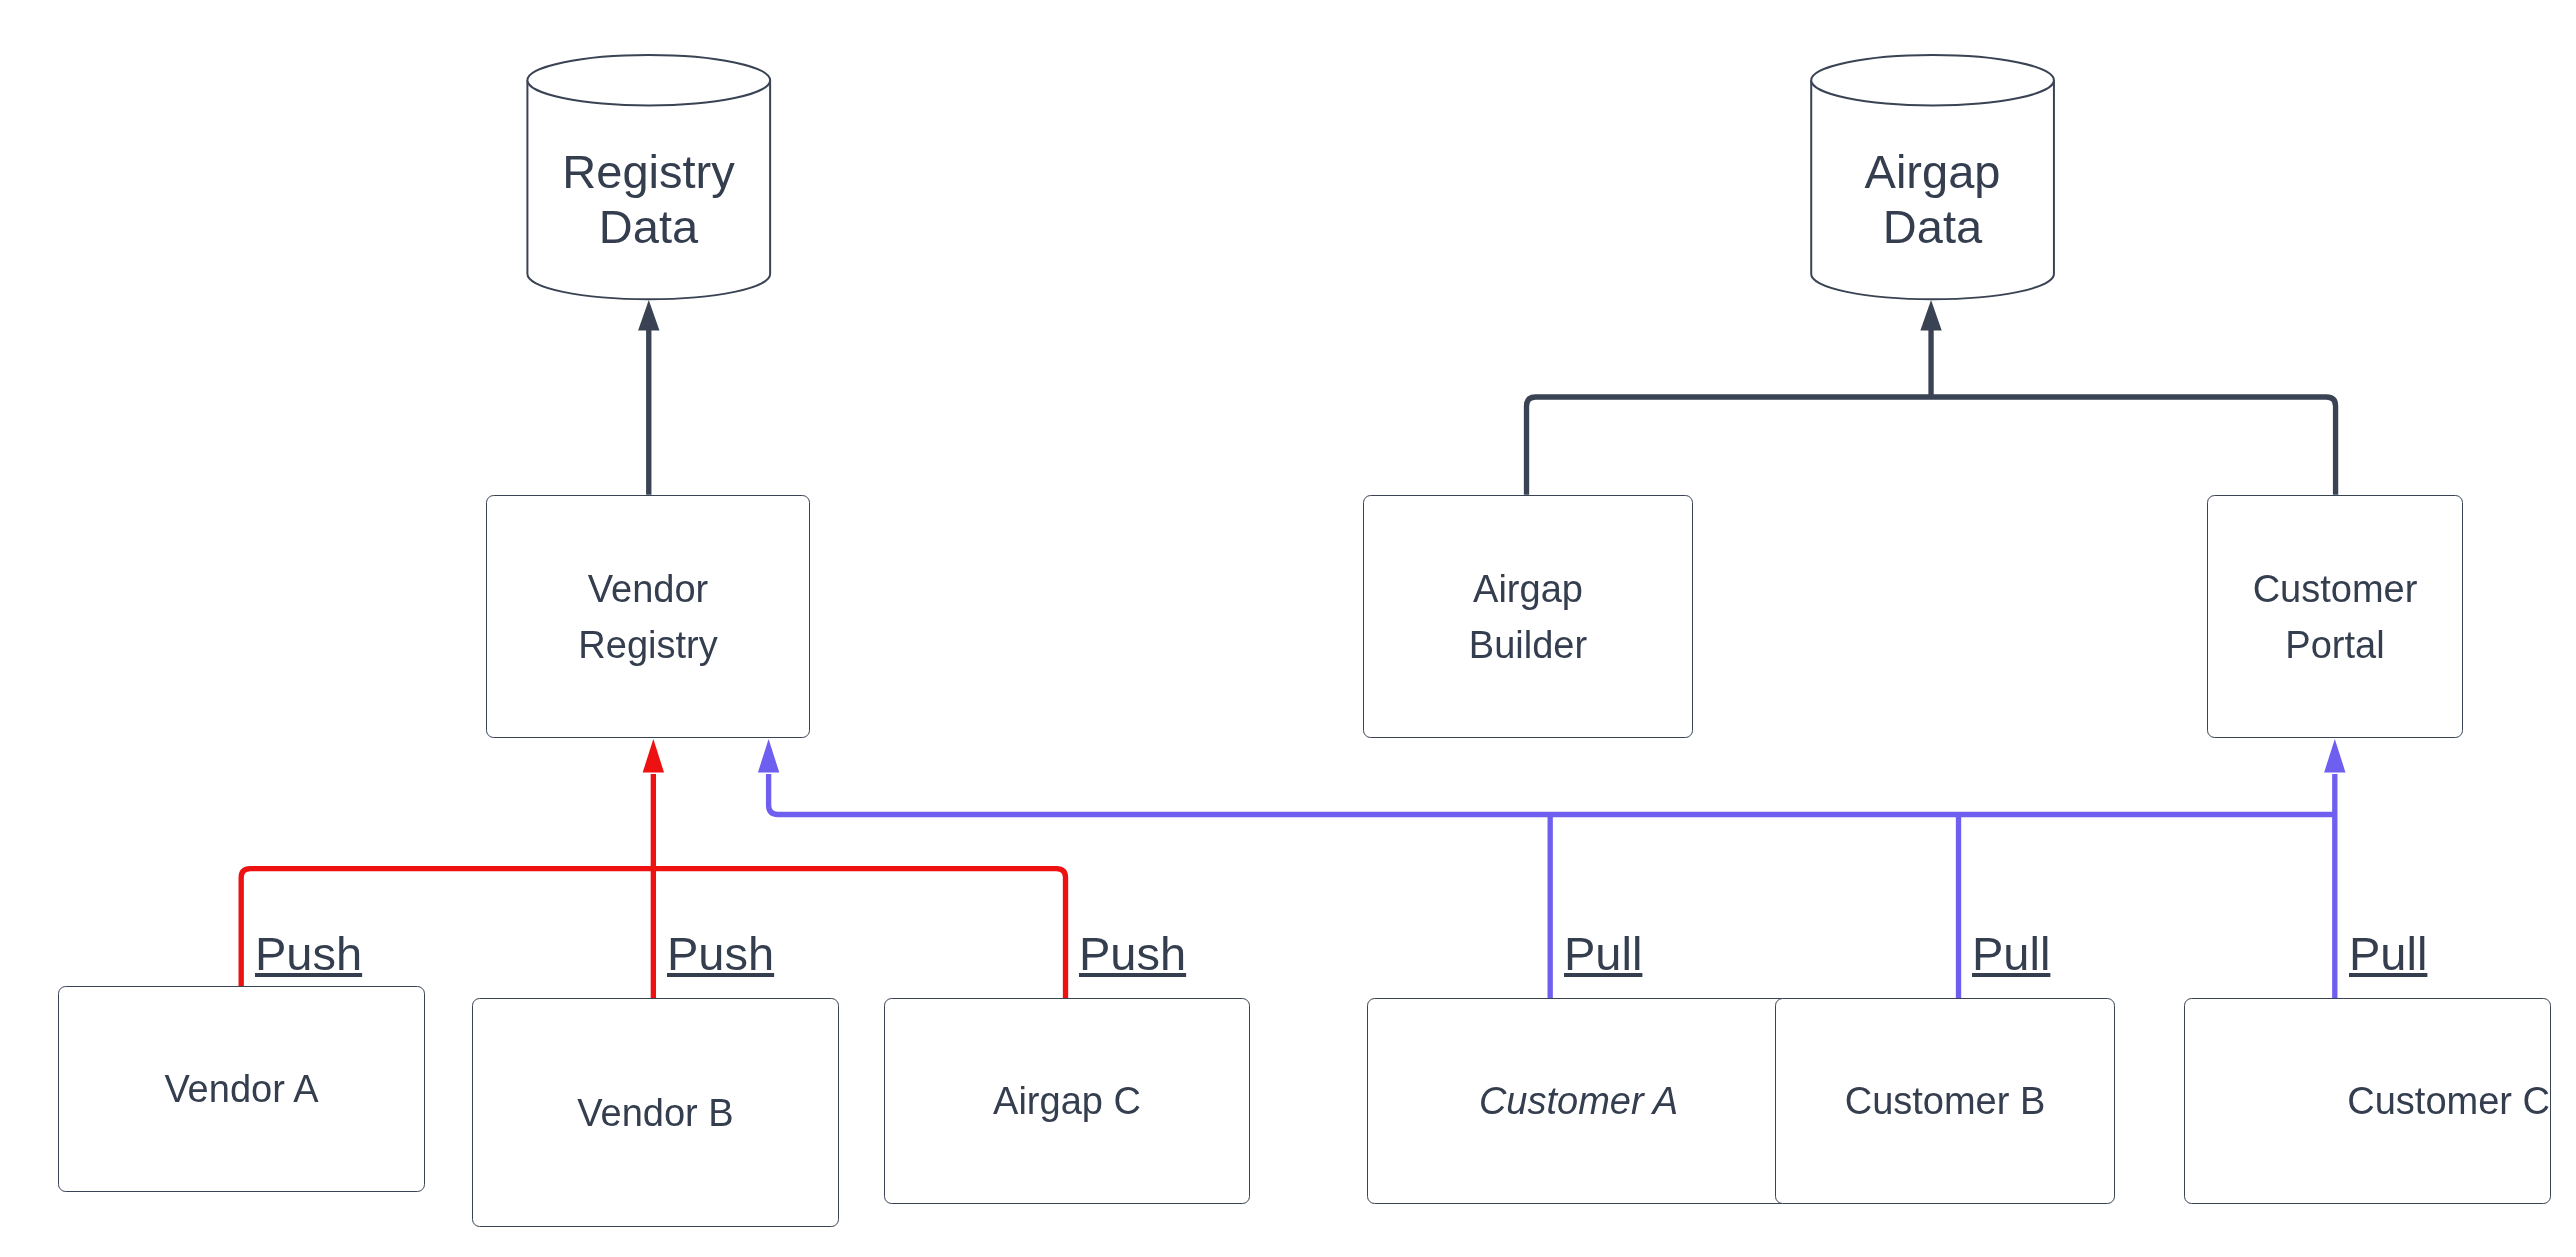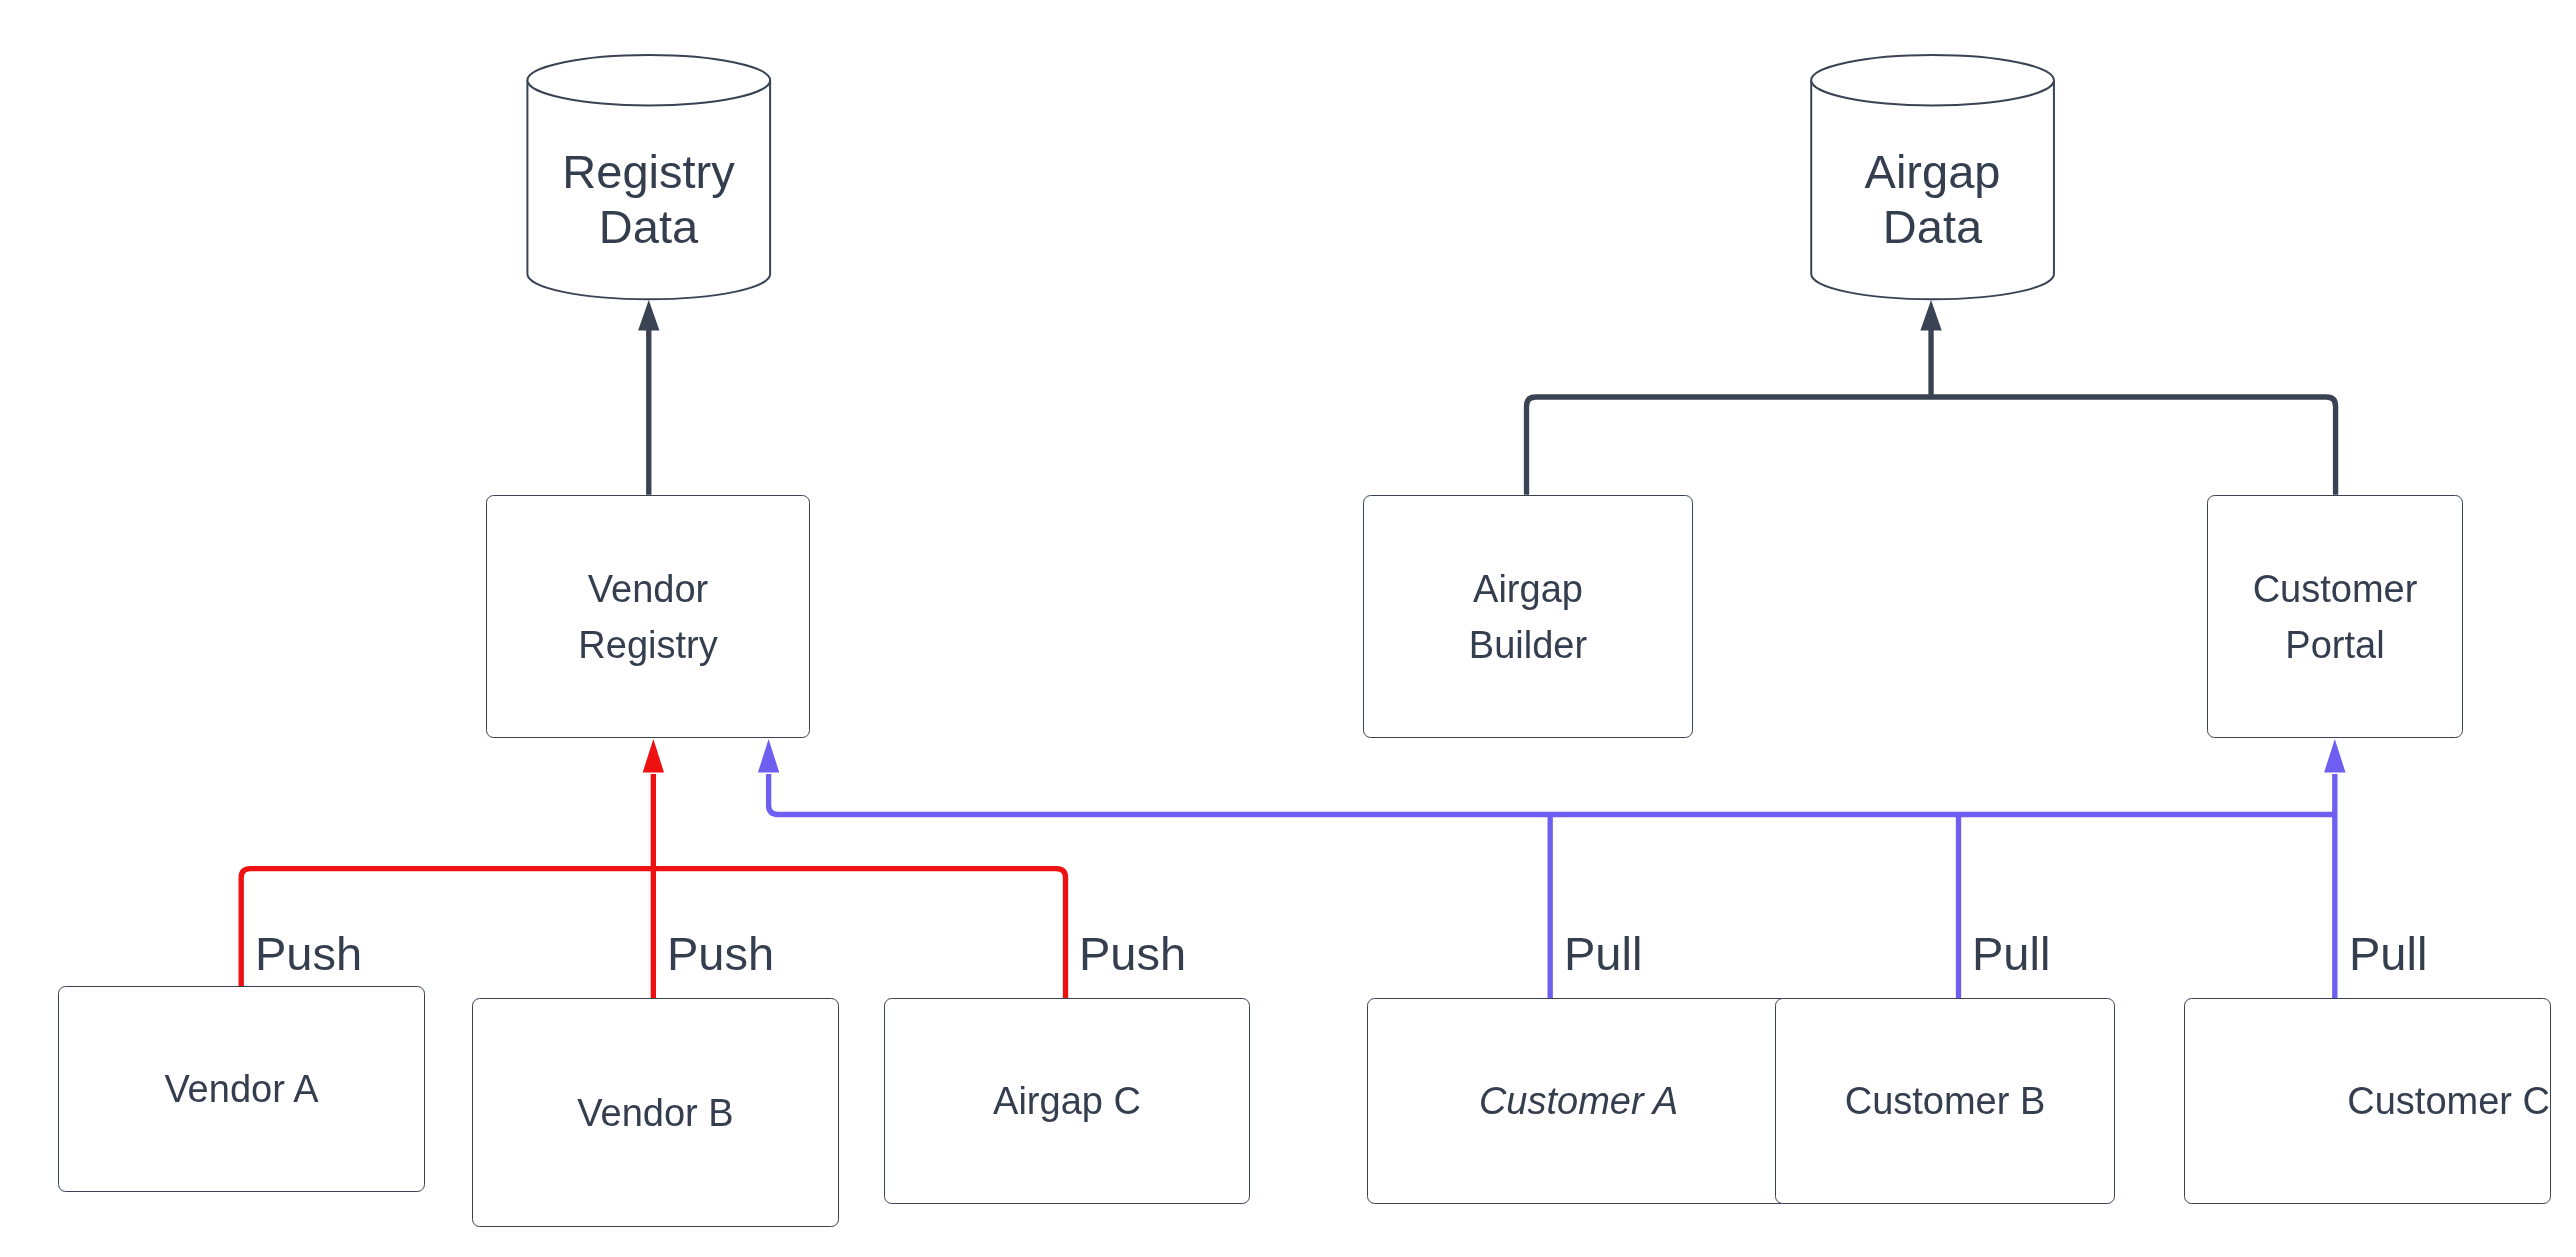--- a/index.html
+++ b/index.html
@@ -51,20 +51,21 @@
     color: #343e4e;
     font-size: 47px;
     line-height: 55px;
   }
   .edge-label {
     position: absolute;
     color: #343e4e;
     font-size: 47px;
     line-height: 56px;
     white-space: nowrap;
+    text-decoration: underline;
   }
 </style>
 </head>
 <body>
 
 <div class="canvas">
 
   <svg class="layer" viewBox="0 0 3375 1648" aria-hidden="true">
 
     <path class="cyl" d="M691,105 L691,359 A159,33 0 0 0 1009,359 L1009,105"></path>

